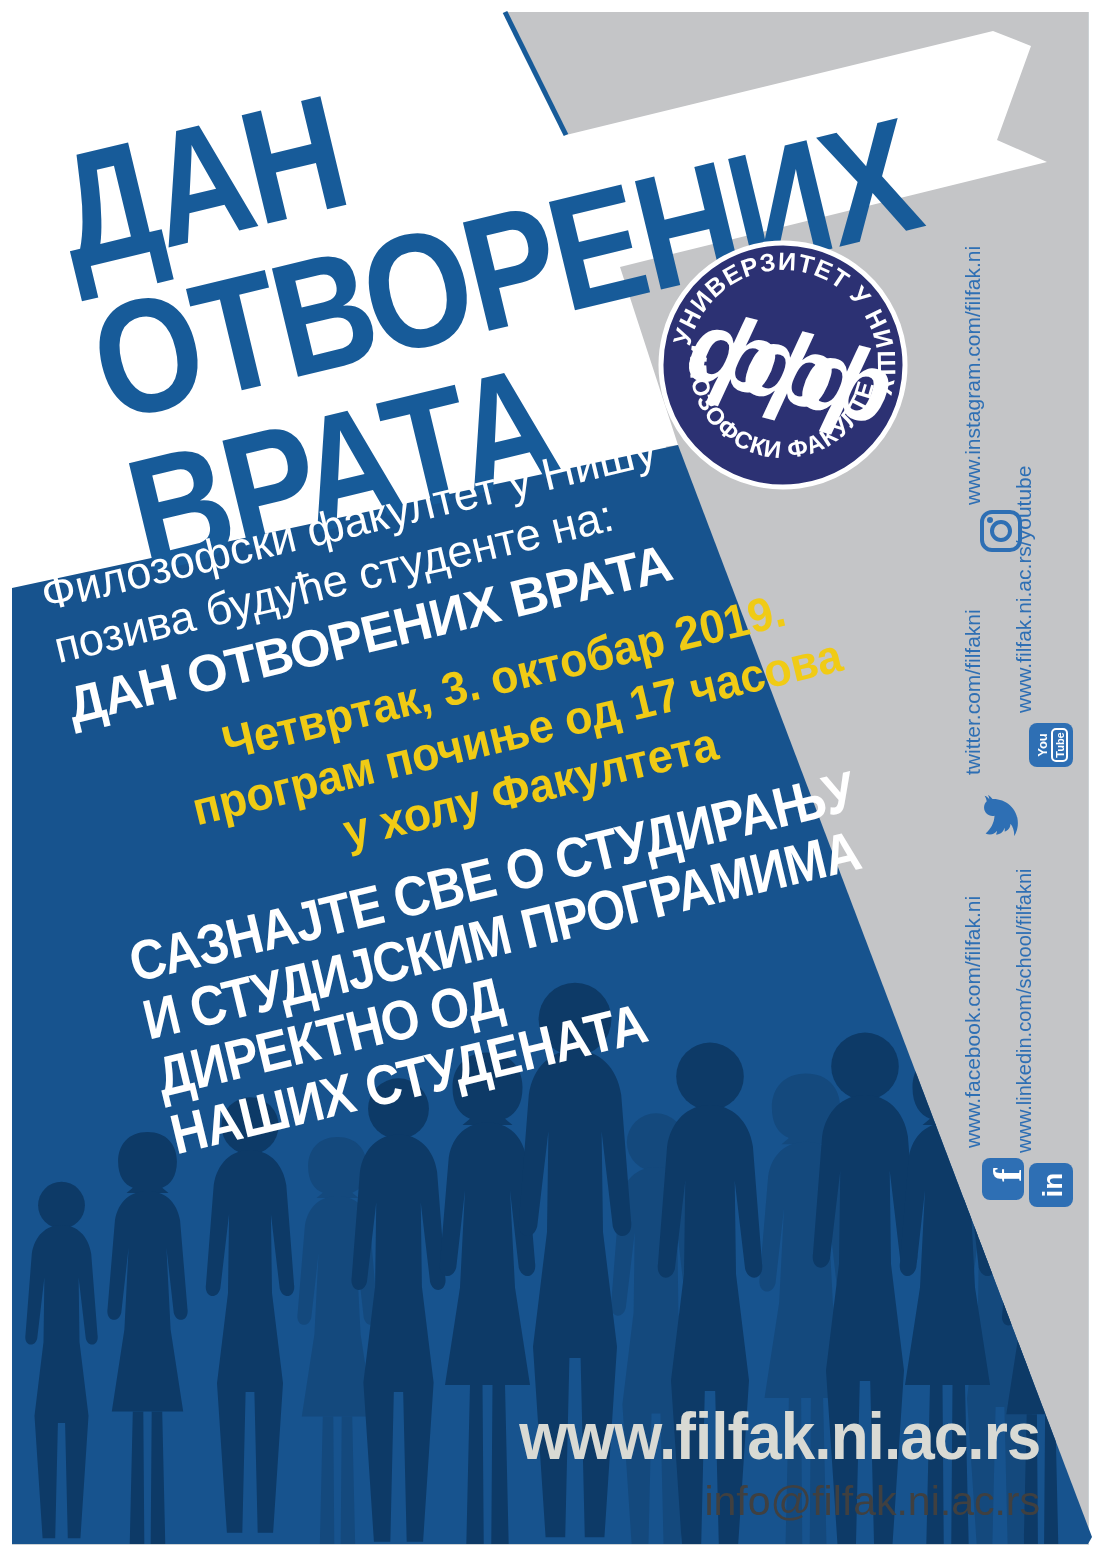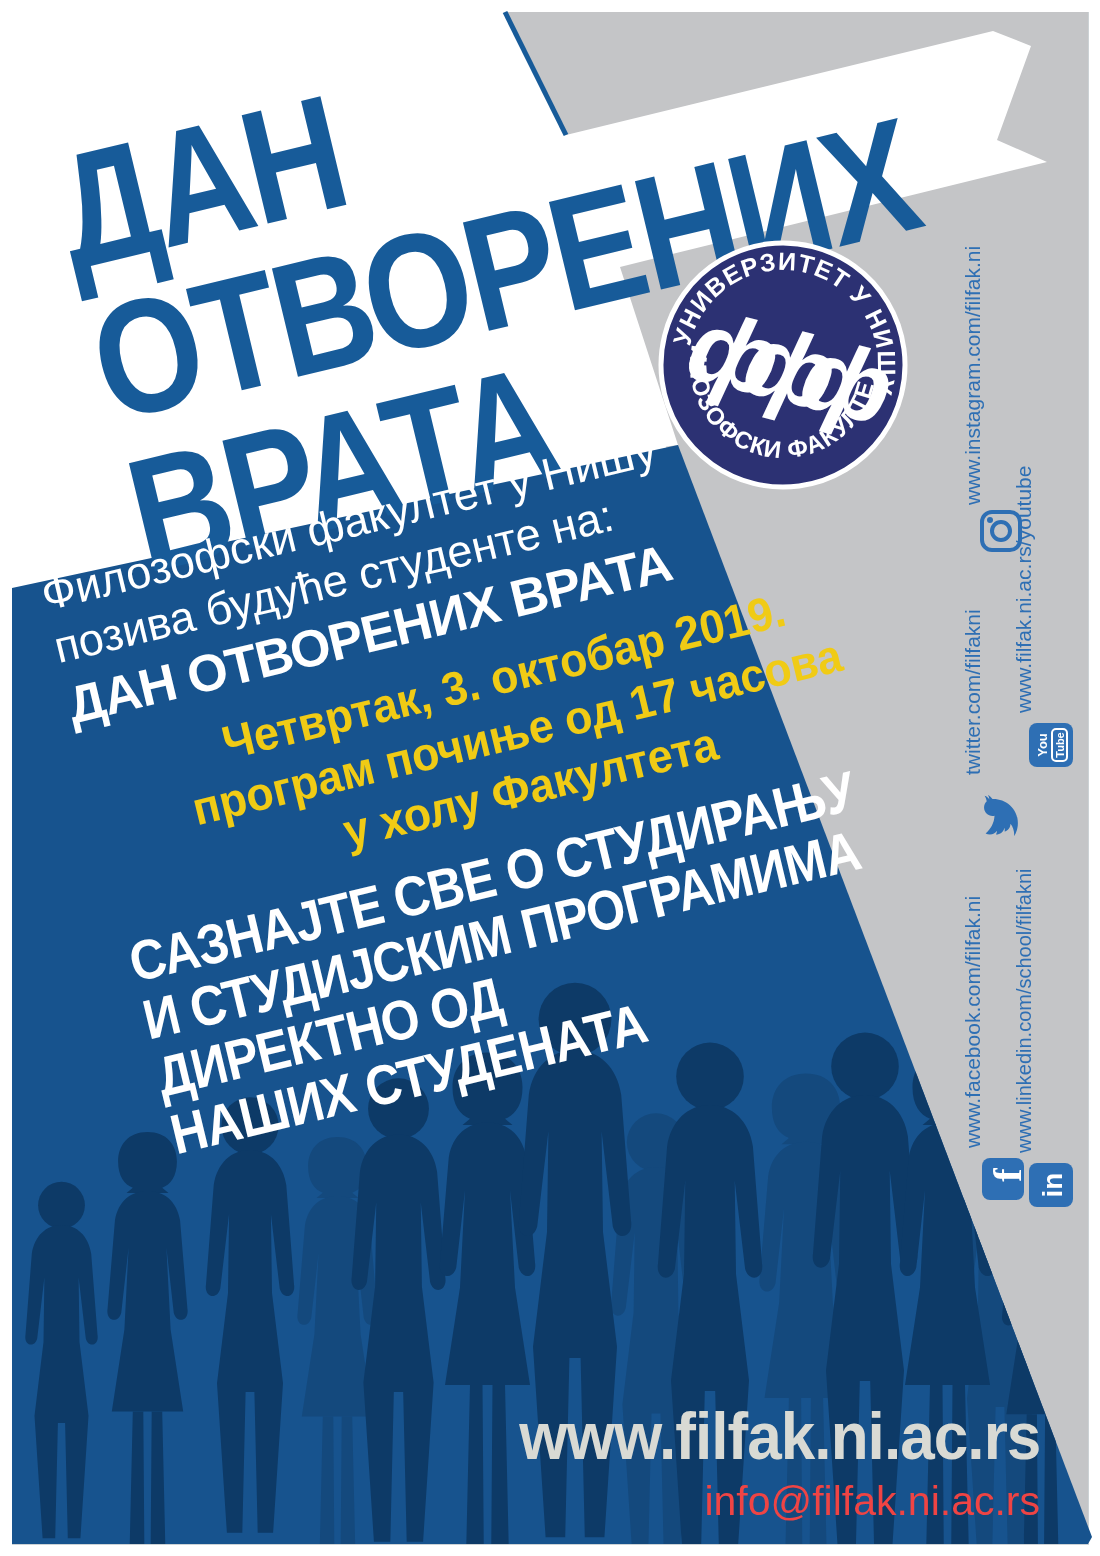--- a/index.html
+++ b/index.html
@@ -32,21 +32,21 @@
 
   
   .vtext { position:absolute; white-space:nowrap; font-size:21px; line-height:26px;
     color:#2e6fb4; transform:rotate(-90deg); transform-origin:0 100%; }
   .sicon { position:absolute; transform:rotate(-90deg); }
 
   
   .site { position:absolute; right:60px; top:1398px; font-size:66px; font-weight:bold;
     color:#d9dad4; letter-spacing:-1px; transform:scaleX(0.94); transform-origin:100% 0;
     white-space:nowrap; }
-  .email { position:absolute; right:60px; top:1478px; font-size:41px; color:#ef4444;
+  .email { position:absolute; right:60px; top:1478px; font-size:41px; color:#404040;
     white-space:nowrap; }
 
   
   .logo { position:absolute; left:656px; top:238px; width:254px; height:254px;
     transform:rotate(14deg); }
 </style>
 </head>
 <body>
 
 <div class="poster">

